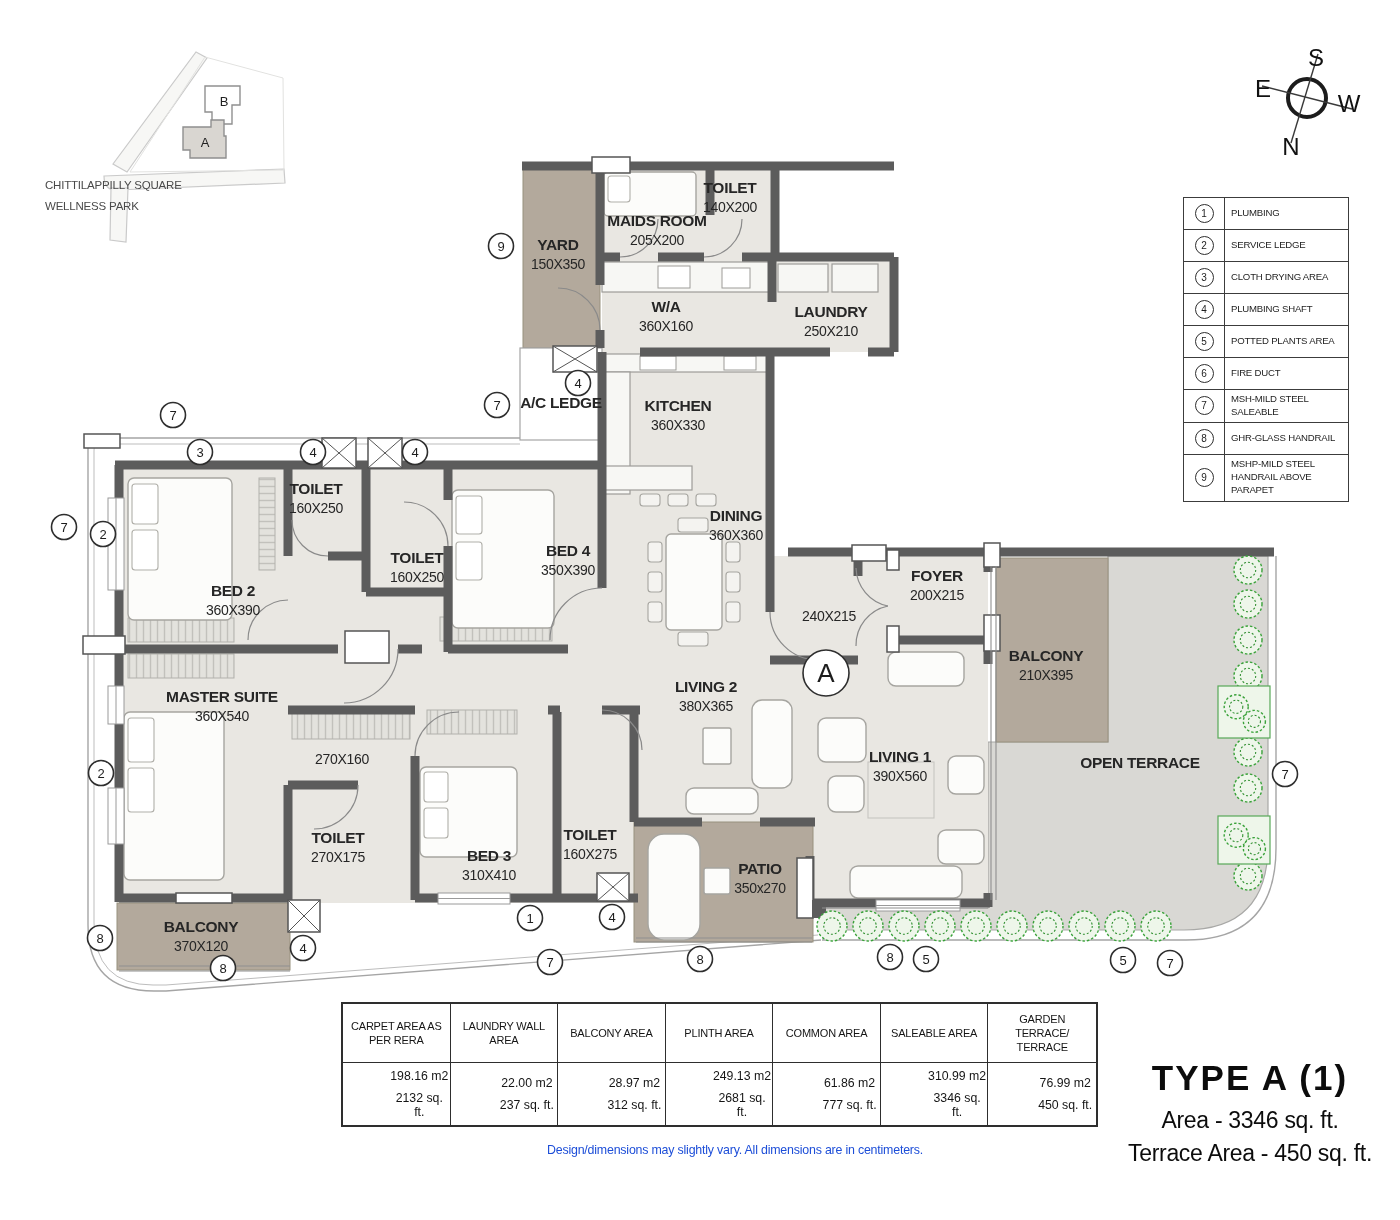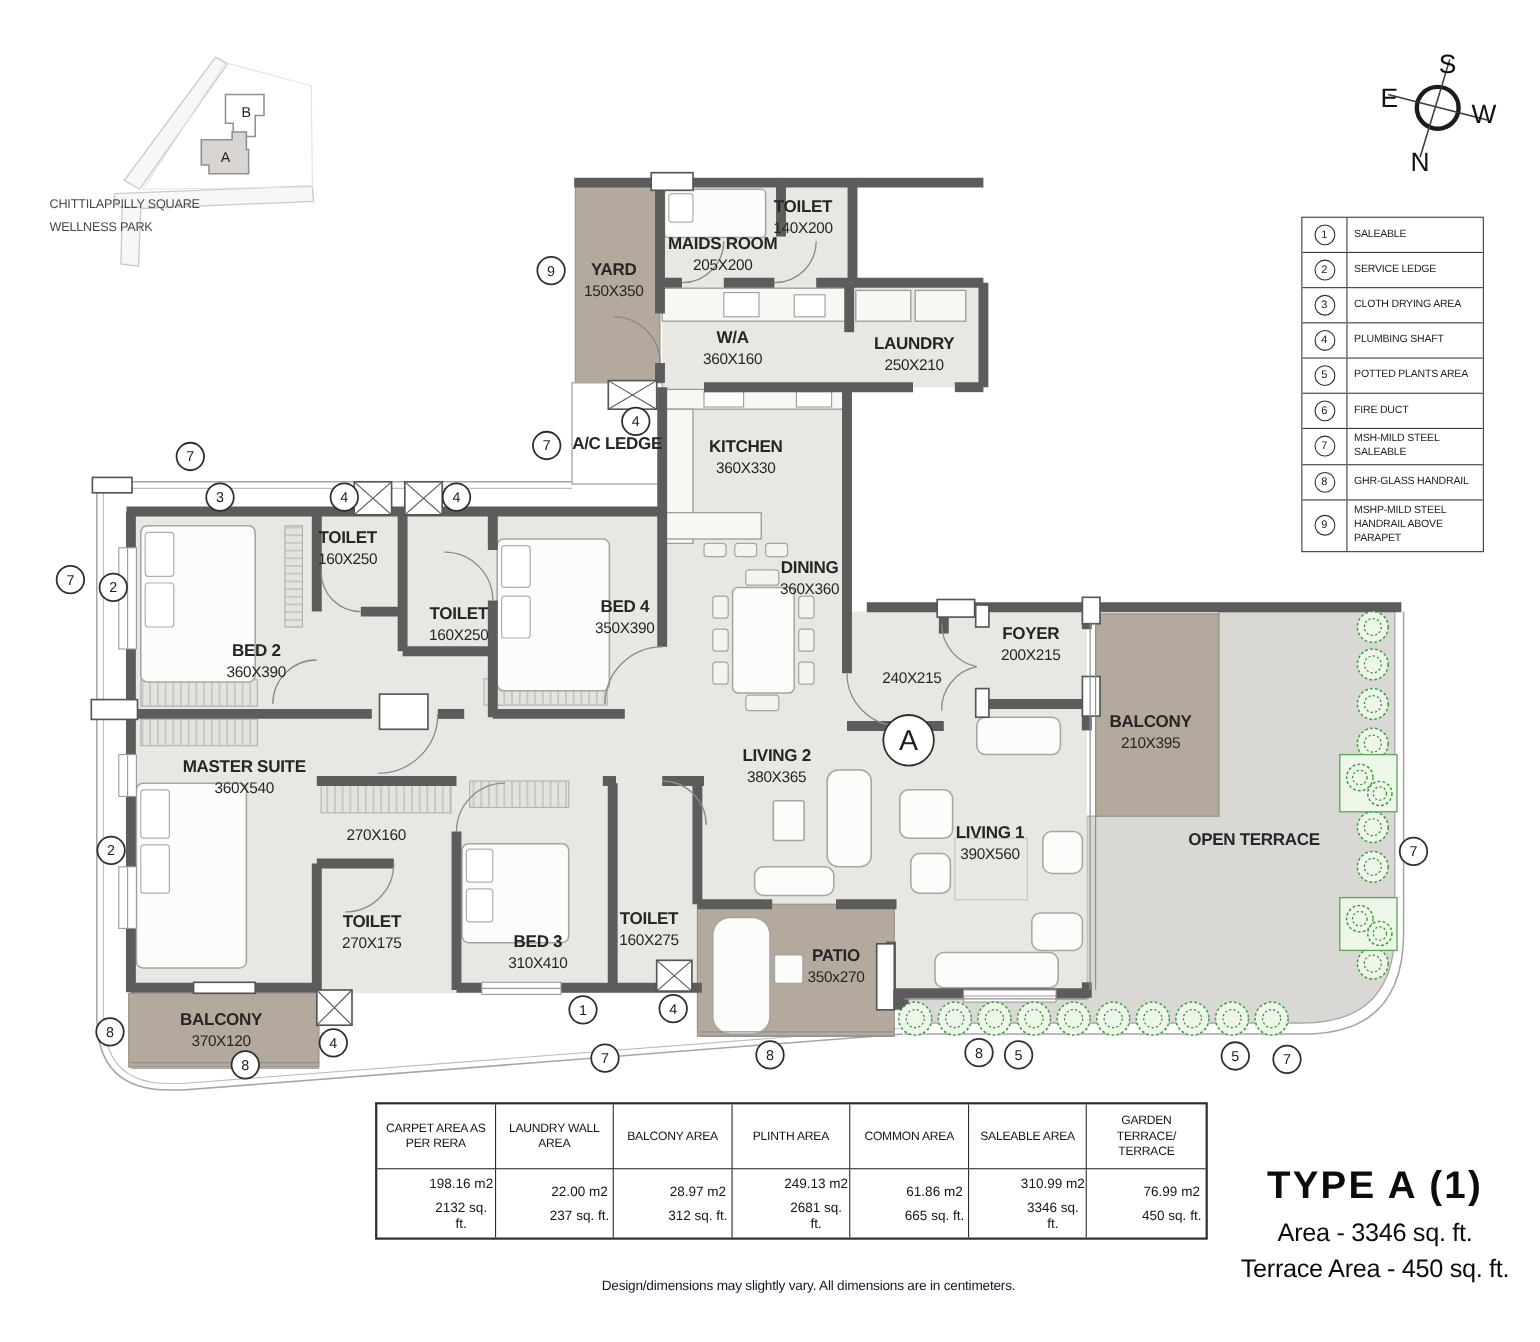--- a/index.html
+++ b/index.html
@@ -29,21 +29,21 @@
   .at-val .m2{margin-bottom:8px;}
 
   
   #titleBlock{position:absolute;left:1085px;top:1058px;width:330px;text-align:center;color:#0c0c0c;}
   #titleBlock .t1{font-size:35px;font-weight:800;letter-spacing:2px;}
   #titleBlock .t2{font-size:23px;margin-top:9px;letter-spacing:-0.3px;}
   #titleBlock .t3{font-size:23px;margin-top:6px;letter-spacing:-0.3px;}
 
   
   #disclaimer{position:absolute;left:490px;top:1141px;width:490px;text-align:center;
-              font-size:12.4px;line-height:1.6;color:#0f172a;letter-spacing:-0.2px;margin-top:19px;}
+              font-size:12.4px;line-height:1.6;color:#1d4ed8;letter-spacing:-0.2px;}
 </style>
 </head>
 <body>
 
 <div id="page">
 
   <svg id="planSvg" width="1400" height="1220" viewBox="0 0 1400 1220" style="position:absolute;left:0;top:0;">
     <defs>
       <pattern id="hatchV" width="7" height="7" patternUnits="userSpaceOnUse">
         <rect width="7" height="7" fill="#e3e2dd"></rect>
@@ -496,21 +496,21 @@
         <text x="826" y="682" font-size="26" fill="#1d1d1d" text-anchor="middle">A</text>
       </g>
     </g>
   </svg>
 
   <div id="legend">
       <div class="lg-row">
         <div class="lg-num">
           <span class="lg-circ">1</span>
         </div>
-        <div class="lg-label">SALEABLE</div>
+        <div class="lg-label">PLUMBING</div>
       </div>
       <div class="lg-row">
         <div class="lg-num">
           <span class="lg-circ">2</span>
         </div>
         <div class="lg-label">SERVICE LEDGE</div>
       </div>
       <div class="lg-row">
         <div class="lg-num">
           <span class="lg-circ">3</span>
@@ -574,21 +574,21 @@
       <div class="at-cell at-val">
         <div class="m2">28.97 m2</div>
         <div>312 sq. ft.</div>
       </div>
       <div class="at-cell at-val">
         <div class="m2">249.13 m2</div>
         <div>2681  sq. ft.</div>
       </div>
       <div class="at-cell at-val">
         <div class="m2">61.86 m2</div>
-        <div>665 sq. ft.</div>
+        <div>777 sq. ft.</div>
       </div>
       <div class="at-cell at-val">
         <div class="m2">310.99 m2</div>
         <div>3346 sq. ft.</div>
       </div>
       <div class="at-cell at-val">
         <div class="m2">76.99 m2</div>
         <div>450 sq. ft.</div>
       </div>
     </div>

